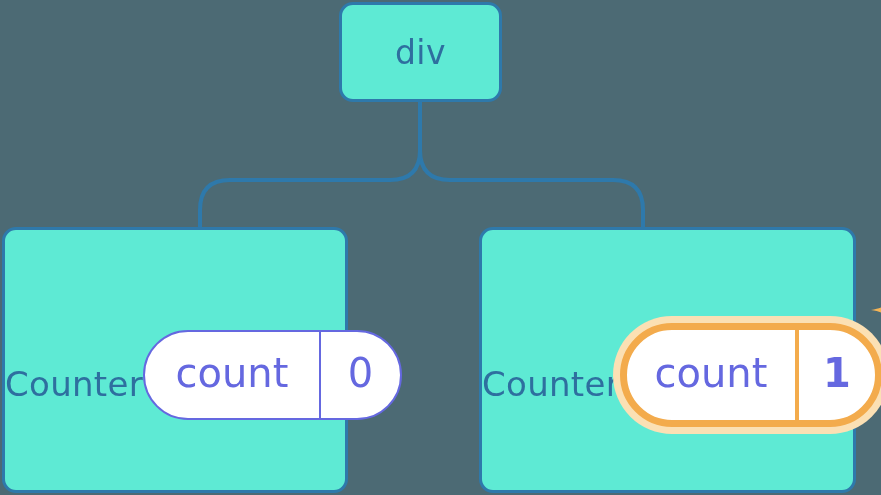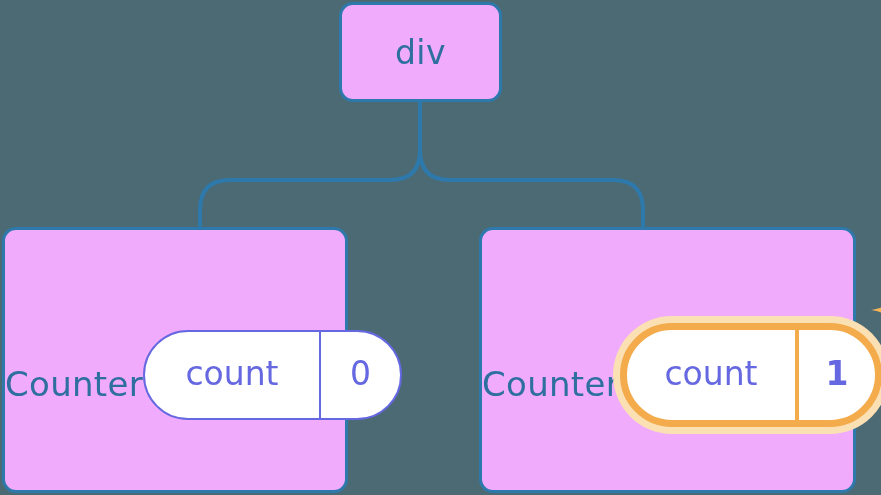--- a/index.html
+++ b/index.html
@@ -29,21 +29,21 @@
     left: 0;
     top: 0;
     width: 881px;
     height: 495px;
     pointer-events: none;
   }
 
   
   .node-card {
     position: absolute;
-    background: #f0abfc;
+    background: #5eead4;
     border: 3px solid #2e79ab;
     border-radius: 14px;
   }
 
   
   #node-div {
     left: 339px;
     top: 2px;
     width: 163px;
     height: 100px;
@@ -107,21 +107,21 @@
     border-radius: 999px;
     background: #ffffff;
     overflow: hidden;
   }
 
   .pill-key,
   .pill-value {
     display: flex;
     align-items: center;
     justify-content: center;
-    font-size: 33px;
+    font-size: 40px;
     line-height: 1;
     color: #6568e0;
   }
 
   .pill-key {
     width: 174px;
     padding-bottom: 4px;
   }
 
   .pill-value {

